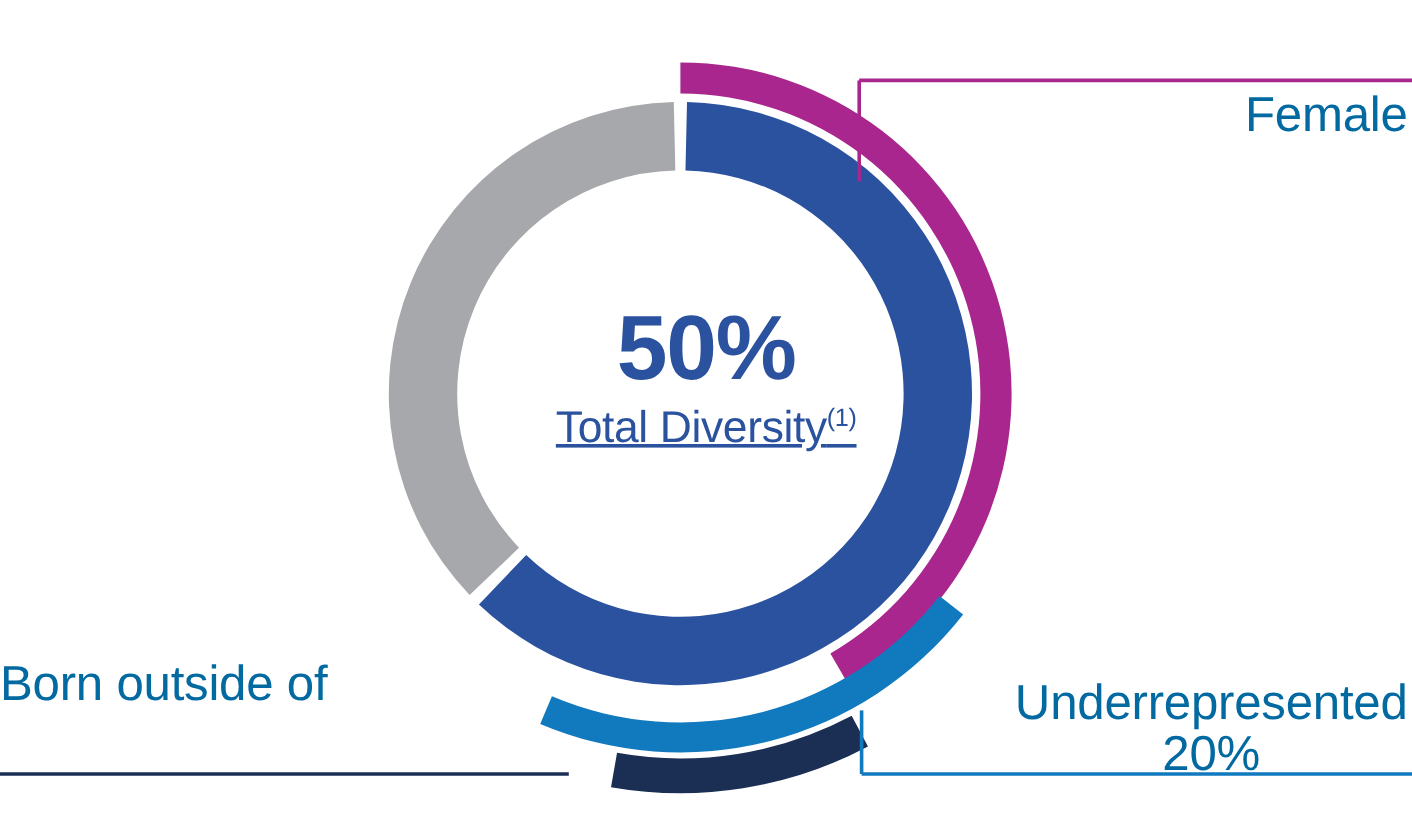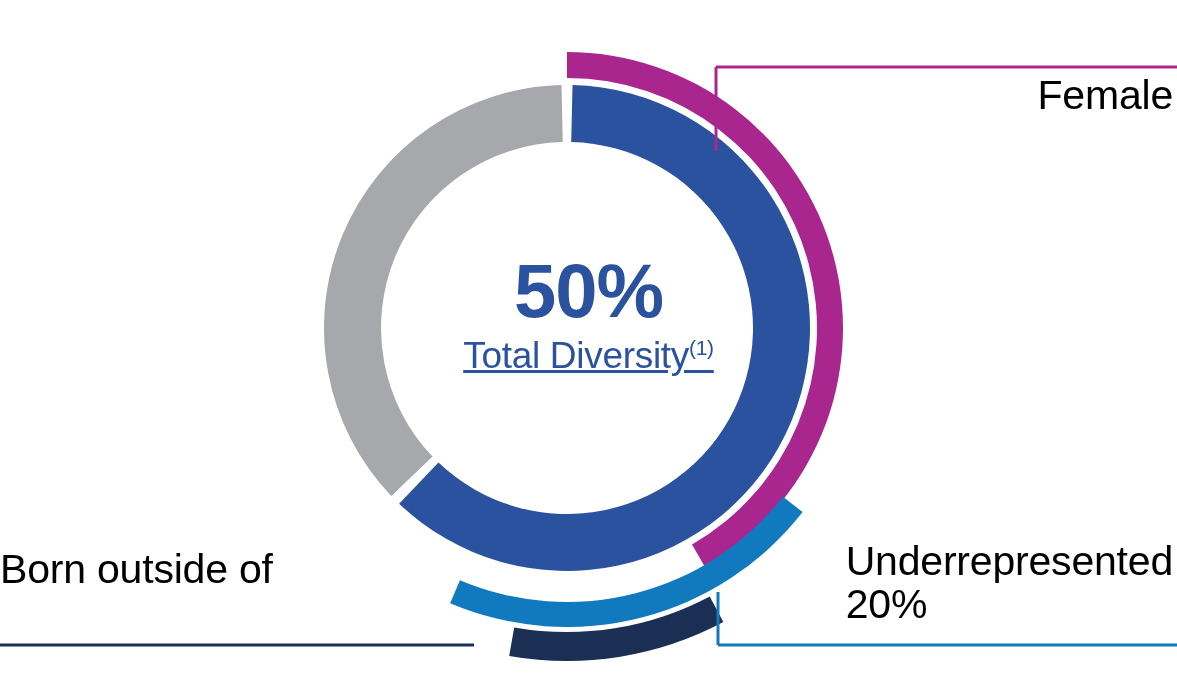--- a/index.html
+++ b/index.html
@@ -21,39 +21,39 @@
     inset: 0;
     width: 1177px;
     height: 691px;
   }
 
   .callout {
     position: absolute;
     line-height: 1.04;
     font-size: 41px;
     font-weight: 400;
-    color: #000000;
+    color: #0369a1;
     letter-spacing: -0.2px;
     white-space: nowrap;
   }
 
   .callout .cal-value {
     display: block;
   }
 
   #callout-female {
     right: 4px;
     top: 74px;
     text-align: right;
   }
 
   #callout-minorities {
     right: 4px;
-    top: 540px;
-    text-align: left;
+    top: 564px;
+    text-align: center;
   }
 
   #callout-born-outside {
     left: 0;
     top: 548px;
     text-align: left;
   }
 
   .center-label {
     position: absolute;

